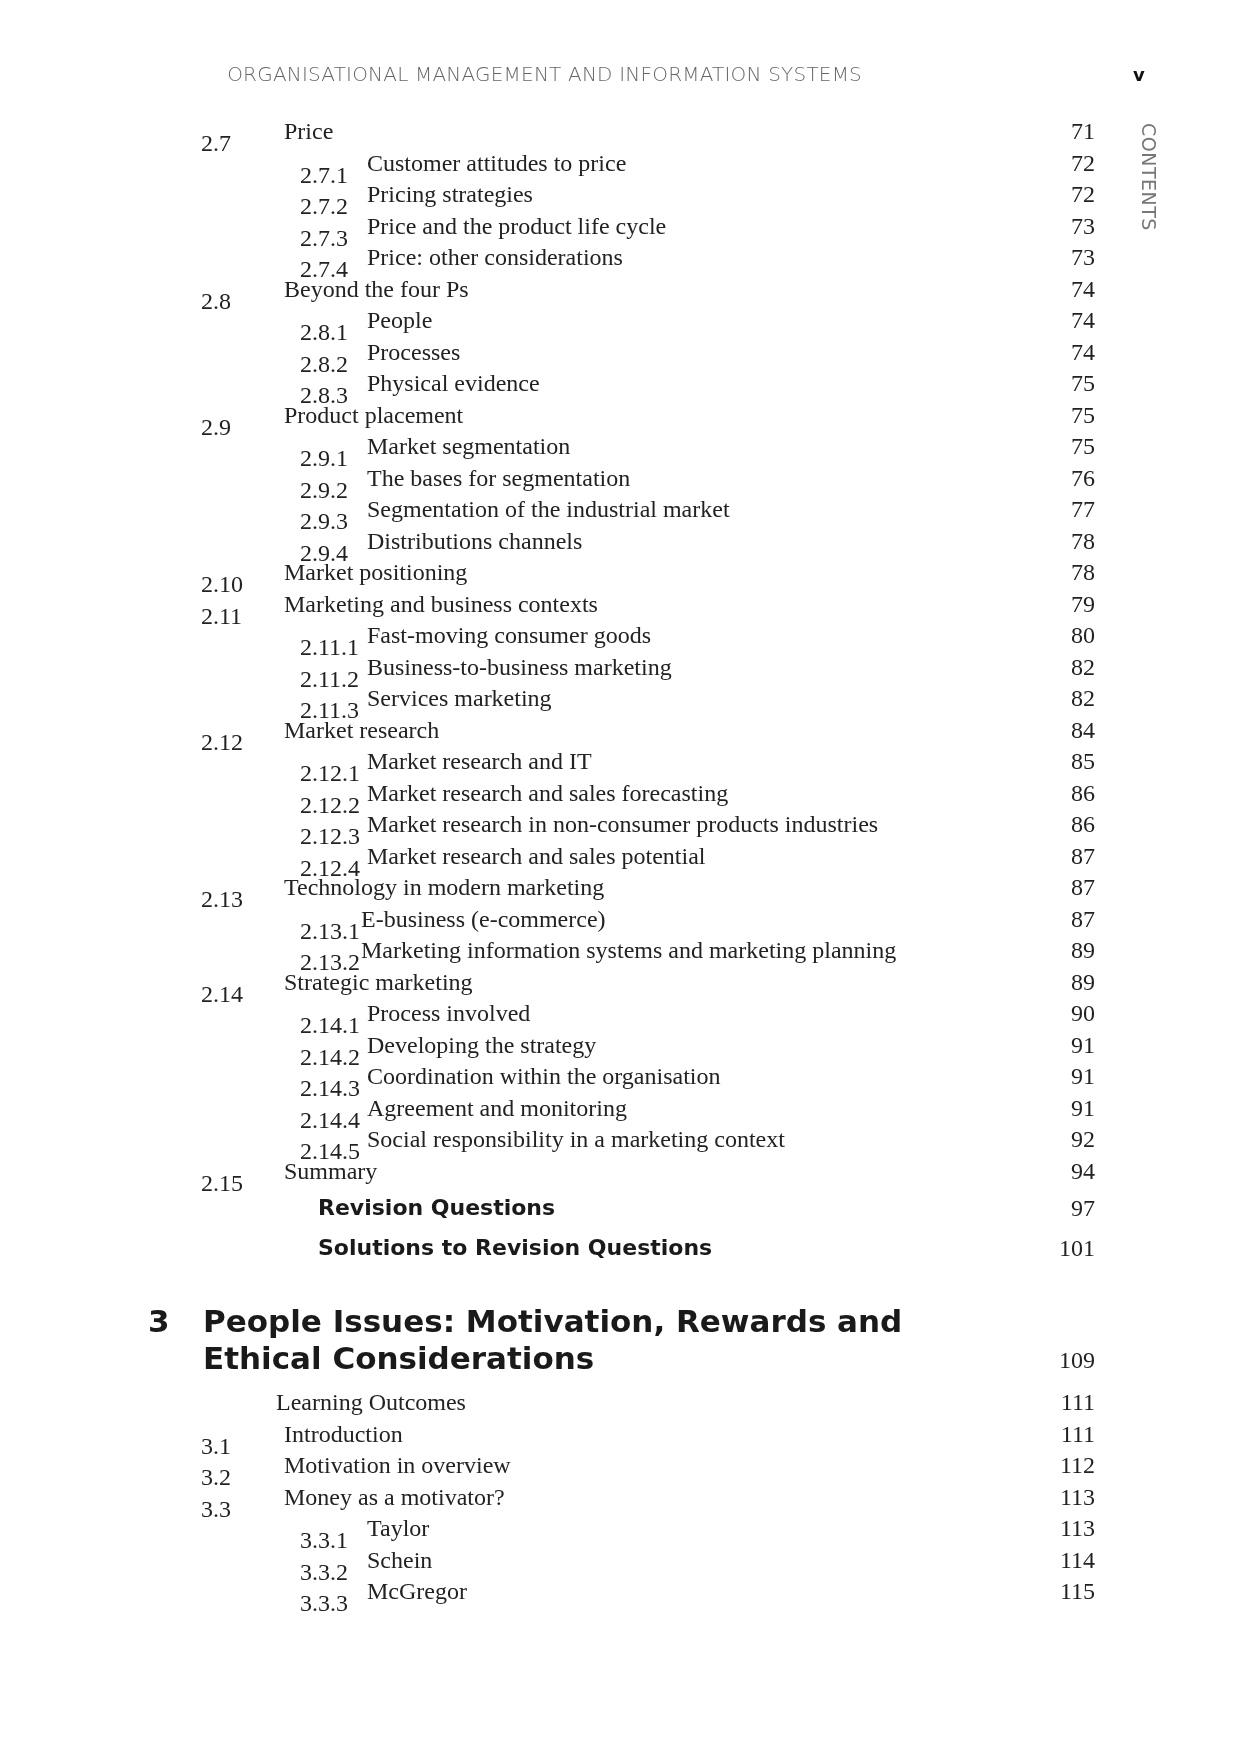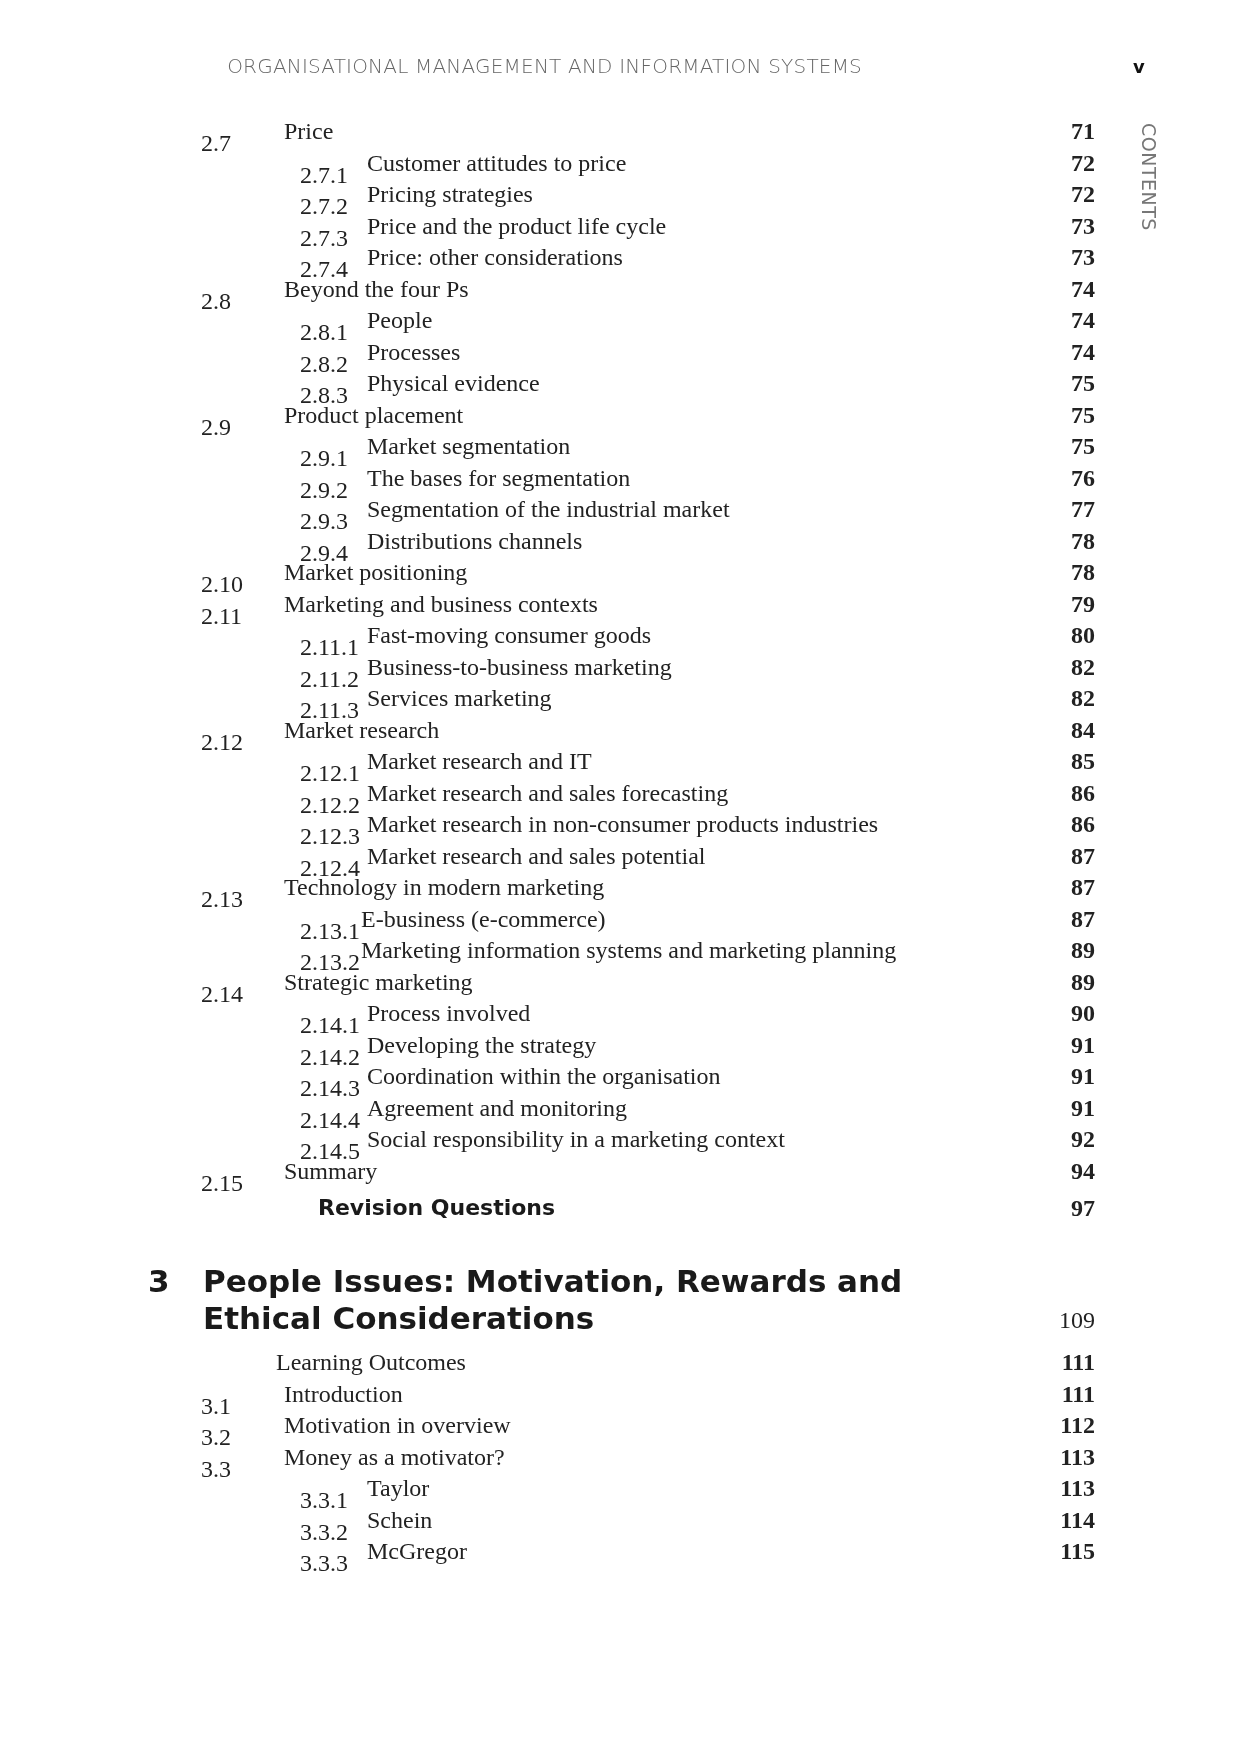--- a/index.html
+++ b/index.html
@@ -1,25 +1,25 @@
 <!DOCTYPE html>
 <html><head>
 <meta charset="utf-8">
 <style>
   html, body { margin: 0; padding: 0; background: #ffffff; }
   body { width: 1240px; height: 1755px; position: relative; overflow: hidden; color: #222; }
-  .header { position: absolute; top: 54px; left: 0; width: 1012px; height: 30px; }
+  .header { position: absolute; top: 62px; left: 0; width: 1012px; height: 30px; }
   .header-title { position: absolute; right: 150px; top: 0; font-family: "DejaVu Sans", sans-serif; font-size: 20px; color: #666; letter-spacing: 0.2px; font-weight: 300; }
   .header-page { position: absolute; left: 1133px; top: 2px; font-family: "DejaVu Sans", sans-serif; font-size: 18px; font-weight: bold; color: #111; }
   .side-label { position: absolute; left: 1138px; top: 123px; writing-mode: vertical-rl; font-family: "DejaVu Sans", sans-serif; font-size: 19px; color: #777; letter-spacing: 0.5px; }
   .toc { position: absolute; top: 118px; left: 0; width: 1240px; }
   .row { position: relative; height: 31.5px; font-family: "Liberation Serif", serif; font-size: 24px; color: #222; }
   .row .num { position: absolute; top: 12px; }
   .row .title { position: absolute; top: 0; white-space: nowrap; }
-  .row .page { position: absolute; right: 145px; top: 0; text-align: right; font-weight: bold; }
+  .row .page { position: absolute; right: 145px; top: 0; text-align: right; }
   .lvl1 .num { left: 201px; }
   .lvl1 .title { left: 284px; }
   .lvl2 .num { left: 276px; margin-left: 24px; }
   .lvl2 .title { left: 367px; }
   .lvl2.tight .title { left: 361px; }
   .plain .title { left: 276px; }
   .bold-row { height: 40px; margin-left: 40px; }
   .bold-row .title { left: 278px; top: 6px; font-family: "DejaVu Sans", sans-serif; font-weight: bold; font-size: 22px; color: #1a1a1a; }
   .bold-row .page { top: 6px; }
   .chapter { position: relative; height: 86px; margin-top: 34px; }
@@ -207,20 +207,24 @@
         <span class="num">2.15</span>
         <span class="title">Summary</span>
         <span class="page">94</span>
       </div>
     </div>
   <div id="bold-entries">
       <div class="row bold-row">
         <span class="title">Revision Questions</span>
         <span class="page">97</span>
       </div>
+      <div class="row bold-row">
+        <span class="title">Solutions to Revision Questions</span>
+        <span class="page">101</span>
+      </div>
     </div>
   <div class="chapter">
     <span class="ch-num">3</span>
     <span class="ch-title">People Issues: Motivation, Rewards and Ethical Considerations</span>
     <span class="page">109</span>
   </div>
   <div id="chapter-entries">
       <div class="row plain">
         <span class="num"></span>
         <span class="title">Learning Outcomes</span>

